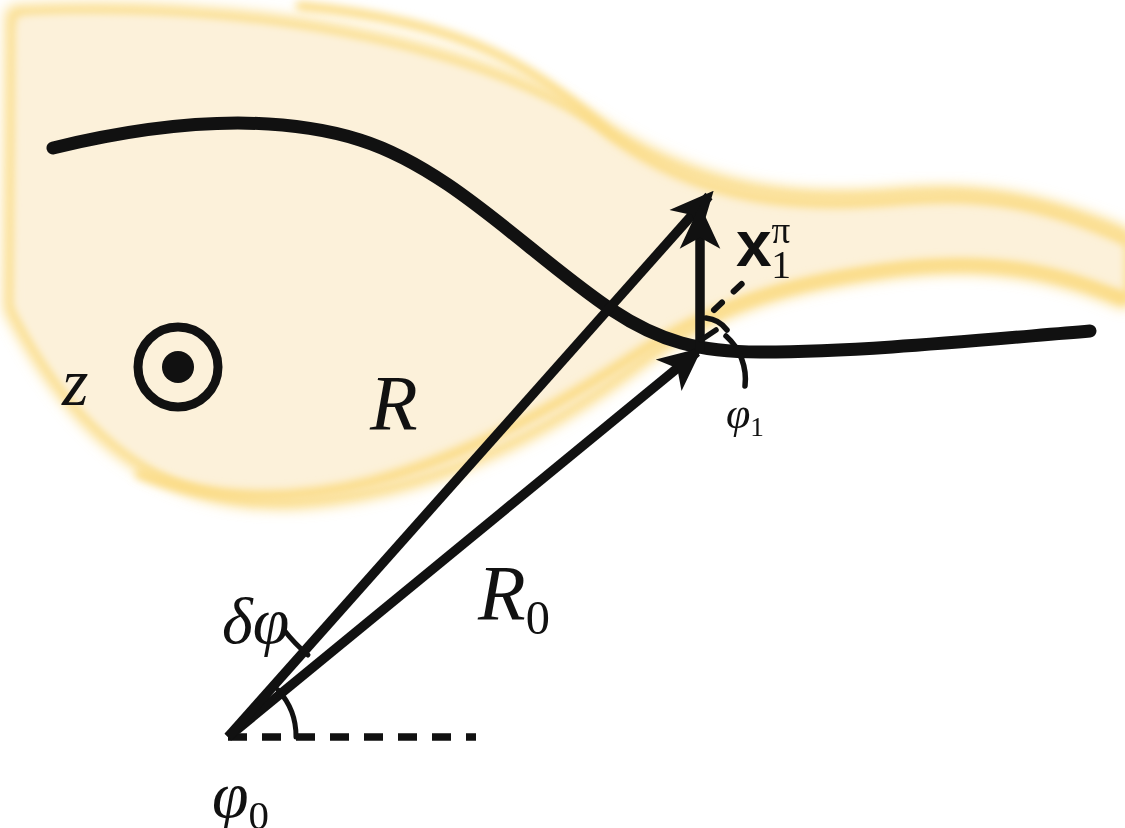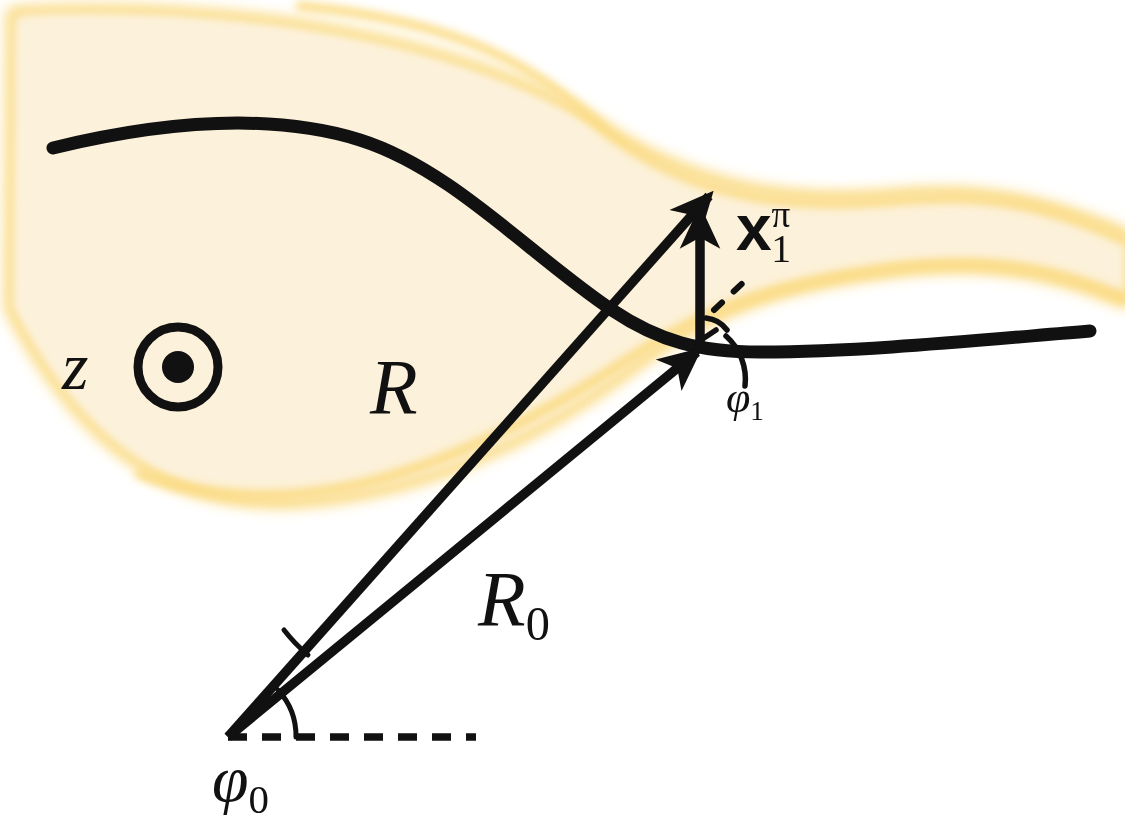--- a/index.html
+++ b/index.html
@@ -29,20 +29,21 @@
     display: block;
   }
   .math-label {
     position: absolute;
     font-family: "Liberation Serif", serif;
     font-style: italic;
     color: #111111;
     white-space: nowrap;
     line-height: 1;
     user-select: none;
+    margin-top: 16px;
   }
   .math-label .sub {
     font-style: normal;
     font-size: 0.62em;
     vertical-align: -0.30em;
     letter-spacing: 0;
   }
   .math-label .sup {
     font-style: normal;
     font-size: 0.58em;
@@ -52,21 +53,21 @@
     font-style: normal;
   }
   .math-label .bold-vec {
     font-family: "Liberation Sans", sans-serif;
     font-style: normal;
     font-weight: bold;
   }
   
   #label-z            { left: 62px;  top: 332px; font-size: 68px; }
   #label-R            { left: 370px; top: 348px; font-size: 78px; }
-  #label-R0           { left: 478px; top: 560px; font-size: 78px; }
+  #label-R0           { left: 478px; top: 538px; font-size: 78px; }
   #label-deltaphi     { left: 222px; top: 572px; font-size: 66px; }
   #label-phi0         { left: 212px; top: 746px; font-size: 66px; }
   #label-phi1         { left: 726px; top: 376px; font-size: 44px; }
   #label-x1pi         { left: 736px; top: 196px; font-size: 64px; }
   #label-x1pi .x-glyph{ font-size: 1.0em; }
 </style>
 </head>
 <body>
 
 <div id="diagram-root">
@@ -151,20 +152,21 @@
   </svg>
 
   <div class="math-label" id="label-z">z</div>
 
   <div class="math-label" id="label-R">R</div>
 
   <div class="math-label" id="label-R0">
     <span>R</span><span class="sub">0</span>
   </div>
 
+  <div class="math-label" id="label-deltaphi">δφ</div>
 
   <div class="math-label" id="label-phi0">
     <span>φ</span><span class="sub">0</span>
   </div>
 
   <div class="math-label" id="label-phi1">
     <span>φ</span><span class="sub">1</span>
   </div>
 
   <div class="math-label" id="label-x1pi">

